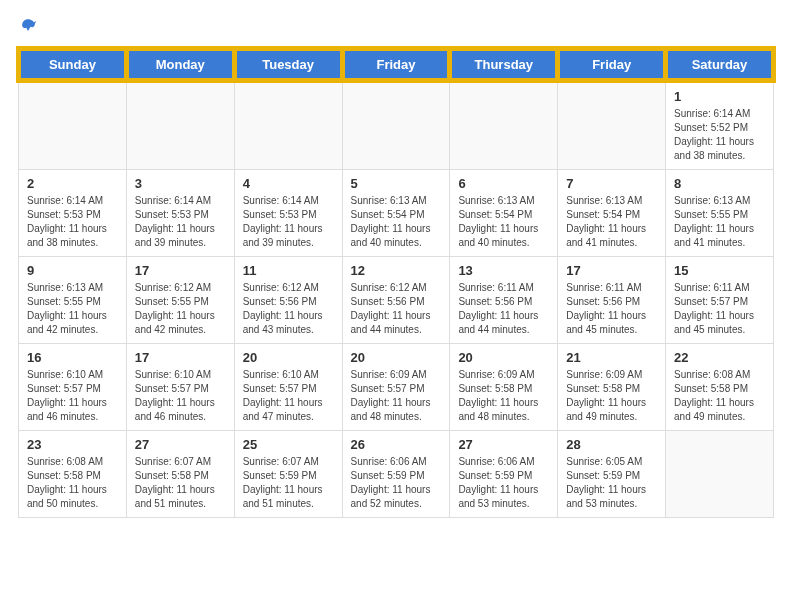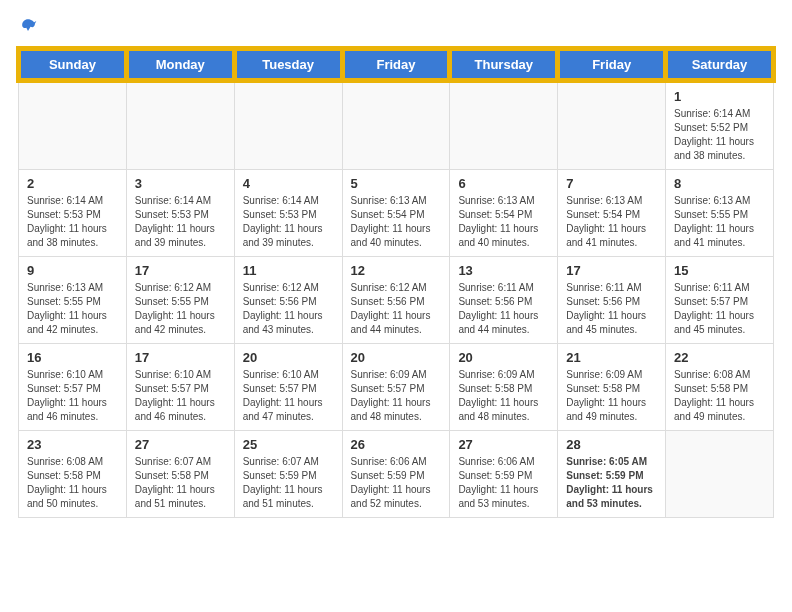--- a/index.html
+++ b/index.html
@@ -322,21 +322,21 @@
         </td>
         <td>
           <span class="day-num">27</span>
           <div class="day-info" style="white-space: pre-line;">Sunrise: 6:06 AM
 Sunset: 5:59 PM
 Daylight: 11 hours
 and 53 minutes.</div>
         </td>
         <td>
           <span class="day-num">28</span>
-          <div class="day-info" style="white-space: pre-line; font-weight: bold;">Sunrise: 6:05 AM
+          <div class="day-info" style="white-space: pre-line;">Sunrise: 6:05 AM
 Sunset: 5:59 PM
 Daylight: 11 hours
 and 53 minutes.</div>
         </td>
         <td class="empty"></td>
       </tr>
     </tbody>
 </table>
 
 </body></html>

